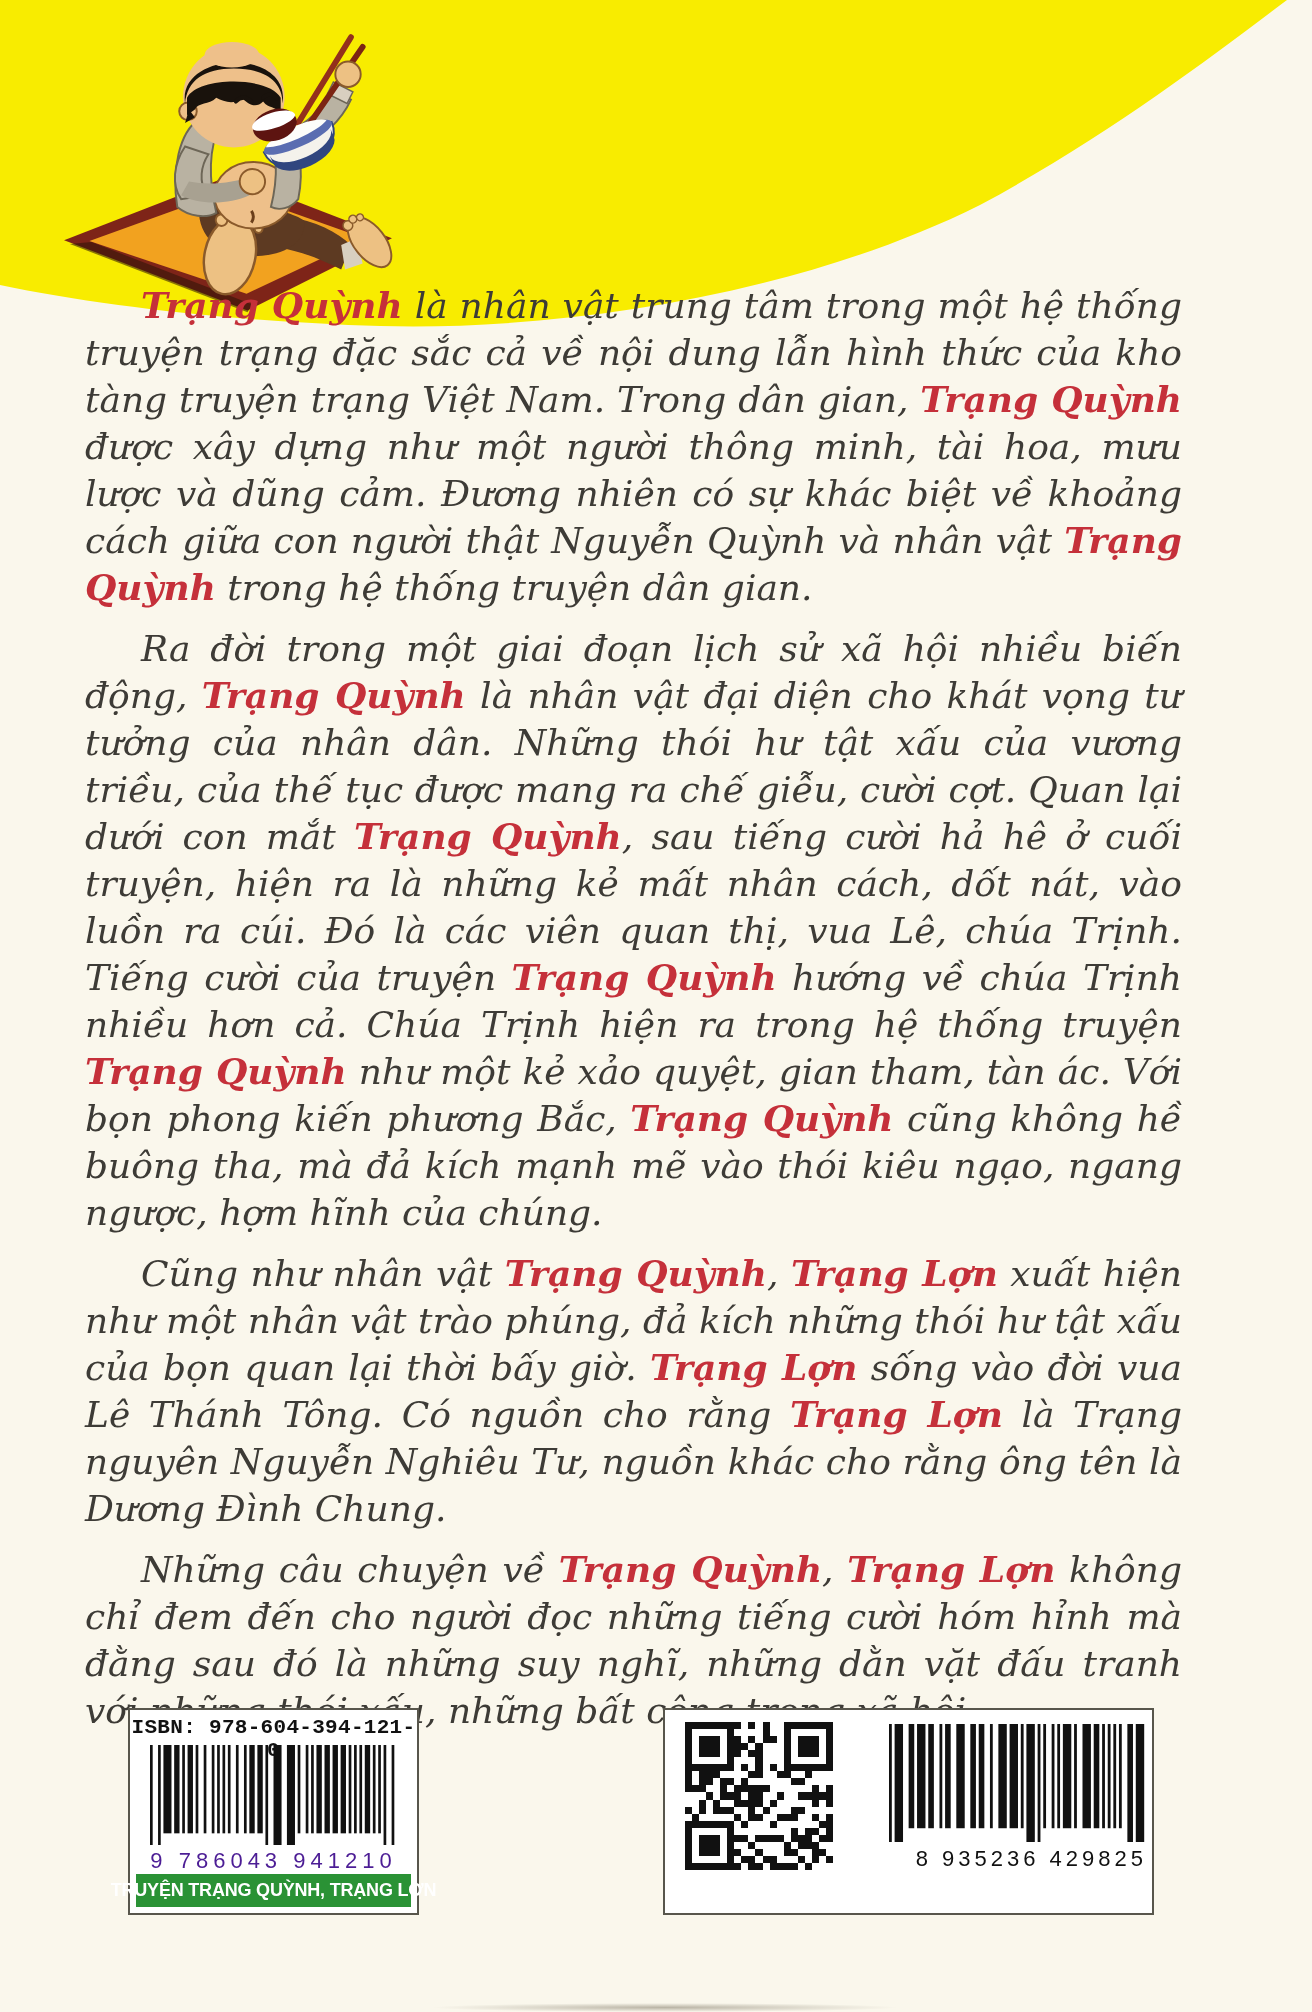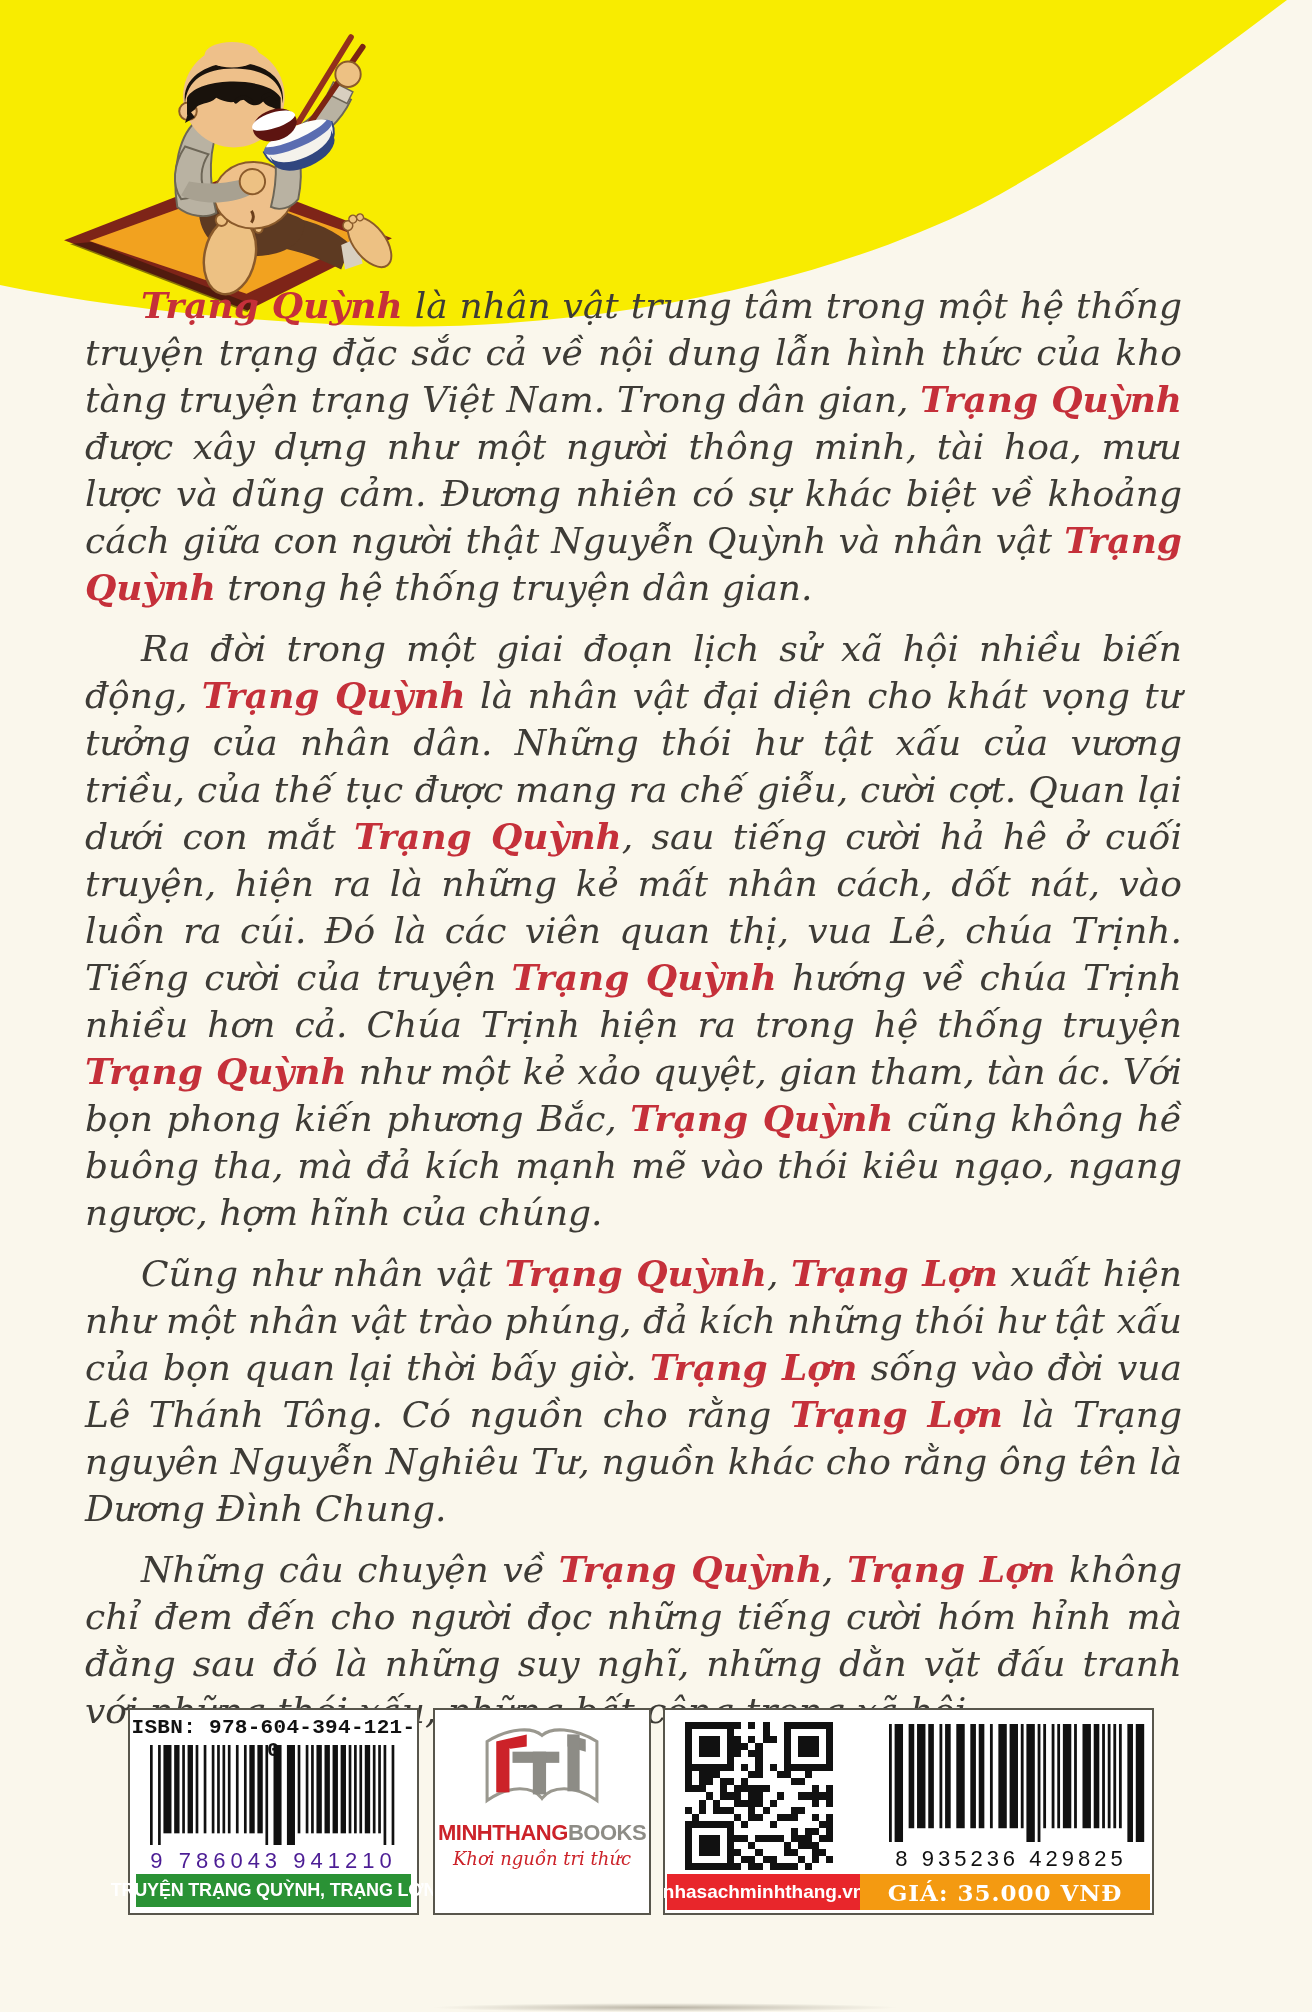--- a/index.html
+++ b/index.html
@@ -65,21 +65,21 @@
     letter-spacing:-0.5px;font-family:"Liberation Sans",sans-serif;
   }
   .brand .red{color:var(--logo-red);} .brand .gray{color:var(--logo-gray);}
   .slogan{
     text-align:center;font-family:"DejaVu Serif",serif;font-style:italic;
     font-size:18px;color:var(--logo-red);margin-top:2px;
   }
   .qr{position:absolute;left:20px;top:12px;width:148px;height:148px;}
   .barcode2{position:absolute;left:224px;top:14px;width:258px;height:118px;}
   .digits2{
-    position:absolute;left:210px;top:136px;width:272px;text-align:center;
+    position:absolute;left:210px;top:136px;width:272px;text-align:right;
     font-size:22px;letter-spacing:4px;color:#111;
     font-family:"Liberation Sans",sans-serif;
   }
   .strip{position:absolute;left:2px;right:2px;bottom:3px;height:36px;display:flex;}
   .strip .web{
     width:40%;background:var(--web-red);color:#fff;
     display:flex;align-items:center;justify-content:center;
     font-weight:bold;font-size:19px;font-family:"Liberation Sans",sans-serif;
     white-space:nowrap;
   }
@@ -215,35 +215,20 @@
           <rect x="83" y="0" width="1" height="53" fill="#111"></rect>
           <rect x="85" y="0" width="1" height="53" fill="#111"></rect>
           <rect x="87" y="0" width="1" height="60" fill="#111"></rect>
           <rect x="90" y="0" width="1" height="60" fill="#111"></rect>
         </svg>
       </div>
     <div class="digits1">9 786043 941210</div>
     <div class="series-bar">TRUYỆN TRẠNG QUỲNH, TRẠNG LỢN</div>
   </div>
 
-  <div class="fbox" id="publisher-box">
-    <svg class="logo-mark" viewBox="0 0 118 90" aria-hidden="true">
-      <path d="M5 16 C28 2 50 2 59 10 C68 2 90 2 113 16 L113 74 C90 58 68 60 59 72 C50 60 28 58 5 74 Z" fill="#ffffff" stroke="#9a988f" stroke-width="3"></path>
-      <polygon points="14,16 44,9 44,21 28,23" fill="var(--logo-red)"></polygon>
-      <rect x="14" y="16" width="13" height="50" fill="var(--logo-red)"></rect>
-      <rect x="30" y="26" width="46" height="11" fill="var(--logo-gray)"></rect>
-      <rect x="50" y="26" width="13" height="42" fill="var(--logo-gray)"></rect>
-      <polygon points="84,9 102,14 102,26 84,21" fill="var(--logo-gray)"></polygon>
-      <rect x="84" y="9" width="12" height="56" fill="var(--logo-gray)"></rect>
-    </svg>
-    <div class="brand">
-      <span class="red">MINHTHANG</span><span class="gray">BOOKS</span>
-    </div>
-    <div class="slogan">Khơi nguồn tri thức</div>
-  </div>
 
   <div class="fbox" id="retail-box">
     <div class="qr">
         <svg class="qr-svg" viewBox="0 0 21 21" shape-rendering="crispEdges" fill="#111">
           <rect x="0" y="0" width="1" height="1"></rect>
           <rect x="1" y="0" width="1" height="1"></rect>
           <rect x="2" y="0" width="1" height="1"></rect>
           <rect x="3" y="0" width="1" height="1"></rect>
           <rect x="4" y="0" width="1" height="1"></rect>
           <rect x="5" y="0" width="1" height="1"></rect>
@@ -499,20 +484,16 @@
           <rect x="73" y="0" width="2" height="53" fill="#111"></rect>
           <rect x="76" y="0" width="1" height="53" fill="#111"></rect>
           <rect x="78" y="0" width="1" height="53" fill="#111"></rect>
           <rect x="80" y="0" width="1" height="53" fill="#111"></rect>
           <rect x="82" y="0" width="1" height="53" fill="#111"></rect>
           <rect x="85" y="0" width="2" height="60" fill="#111"></rect>
           <rect x="88" y="0" width="3" height="60" fill="#111"></rect>
         </svg>
       </div>
     <div class="digits2">8 935236 429825</div>
-    <div class="strip">
-      <div class="web">nhasachminhthang.vn</div>
-      <div class="price">GIÁ: 35.000 VNĐ</div>
-    </div>
   </div>
 
   <div class="smudge"></div>
 </div>
 
 </body></html>

